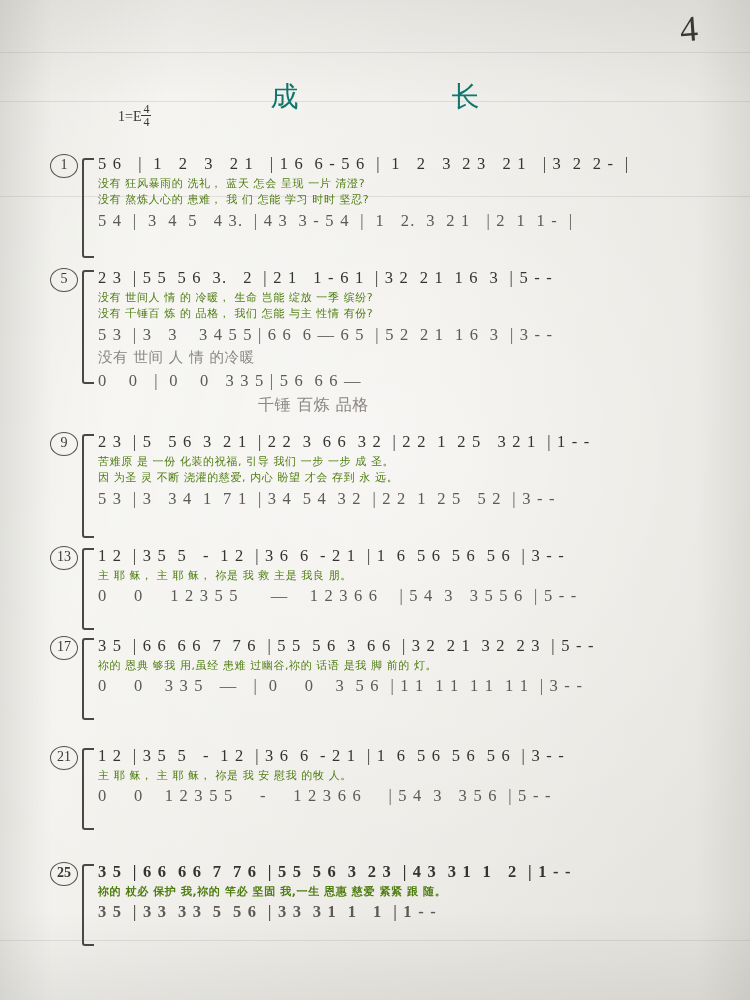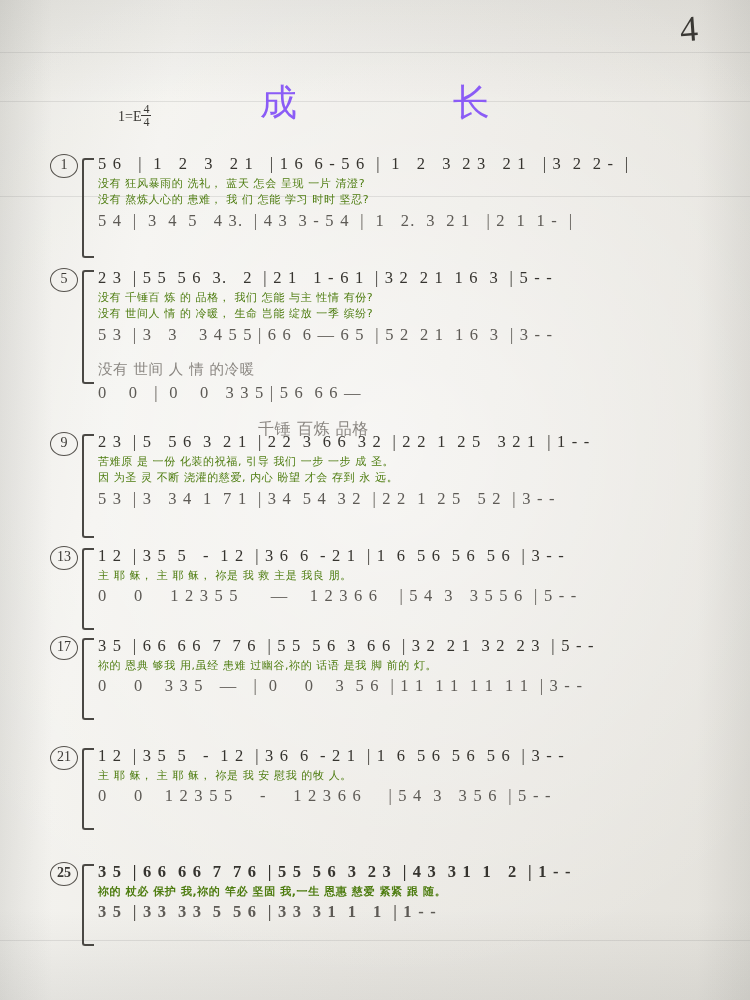--- a/index.html
+++ b/index.html
@@ -58,24 +58,24 @@
     color: #3a3834;
     transform: rotate(-4deg);
   }
 
   .title {
     position: absolute;
     left: 0;
     right: 0;
     top: 78px;
     text-align: center;
-    font-size: 37px;
+    font-size: 28px;
     letter-spacing: 72px;
     text-indent: 72px;
-    color: #8b5cf6;
+    color: #0f766e;
     font-family: "DejaVu Sans", sans-serif;
     font-weight: 500;
   }
 
   .keysig {
     position: absolute;
     left: 118px;
     top: 104px;
     font-size: 14px;
     color: #3a3834;
@@ -145,21 +145,20 @@
     color: #4d7c0f;
   }
   .small {
     font-size: 14.5px;
   }
   .faint {
     color: #5d5a55;
   }
   .vfaint {
     color: #8a8681;
-    margin-top: 12px;
   }
   .tiny {
     font-size: 16px;
     letter-spacing: 0.6px;
   }
 </style>
 </head>
 <body>
 
 <div id="paper"></div>
@@ -192,22 +191,22 @@
       <div class="line lyric">没有 熬炼人心的 患难， 我 们 怎能 学习 时时 坚忍?</div>
       <div class="line notes faint">5 4  |  3  4  5   4 3.  | 4 3  3 - 5 4  |  1   2.  3  2 1   | 2  1  1 -  |</div>
     </div>
   </div>
 
   <div class="system" style="top:266px; height:140px;">
     <div class="bar-num">5</div>
     <div class="brace" style="top:4px; height:110px;"></div>
     <div class="rows">
       <div class="line notes">2 3  | 5 5  5 6  3.   2  | 2 1   1 - 6 1  | 3 2  2 1  1 6  3  | 5 - -</div>
+      <div class="line lyric">没有 世间人 情 的 冷暖， 生命 岂能 绽放 一季 缤纷?</div>
       <div class="line lyric">没有 千锤百 炼 的 品格， 我们 怎能 与主 性情 有份?</div>
-      <div class="line lyric">没有 世间人 情 的 冷暖， 生命 岂能 绽放 一季 缤纷?</div>
       <div class="line notes faint">5 3  | 3   3    3 4 5 5 | 6 6  6 — 6 5  | 5 2  2 1  1 6  3  | 3 - -</div>
       <div class="line lyric vfaint small">没有 世间 人 情 的冷暖</div>
       <div class="line notes faint">0    0   |  0    0   3 3 5 | 5 6  6 6 —</div>
       <div class="line lyric vfaint tiny" style="margin-left:160px;">千锤 百炼 品格</div>
     </div>
   </div>
 
   <div class="system" style="top:430px; height:110px;">
     <div class="bar-num">9</div>
     <div class="brace" style="top:4px; height:100px;"></div>

